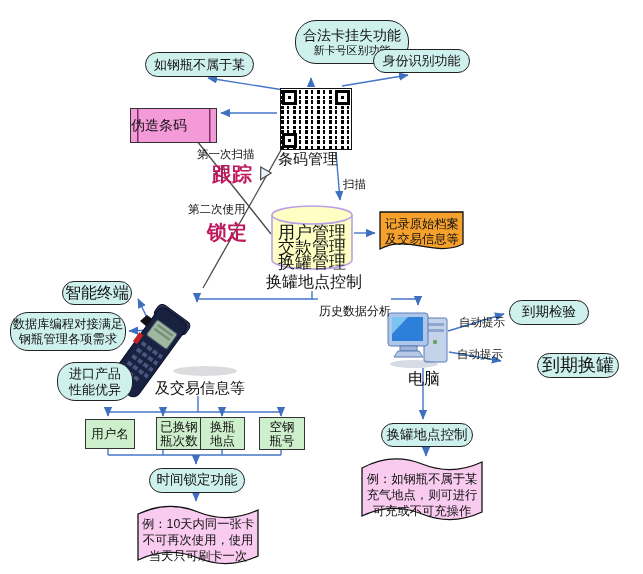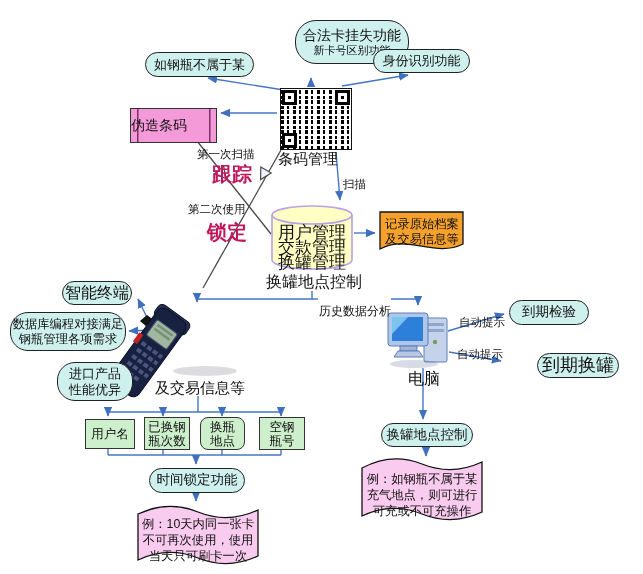--- a/index.html
+++ b/index.html
@@ -204,25 +204,25 @@
   <div class="oval" style="left:509px;top:300px;width:78px;height:23px;font-size:13.5px;">
     <span>到期检验</span>
   </div>
   <div class="oval" style="left:537px;top:353px;width:80px;height:23px;font-size:18px;">
     <span>到期换罐</span>
   </div>
 
   <div class="gbox" style="left:85px;top:419px;width:48px;height:28px;">
     <span>用户名</span>
   </div>
-  <div class="gbox" style="left:144px;top:417px;width:44px;height:31px;">
+  <div class="gbox" style="left:156px;top:417px;width:44px;height:31px;">
     <span>已换钢</span>
     <span>瓶次数</span>
   </div>
-  <div class="gbox" style="left:200px;top:417px;width:43px;height:31px;border-radius:8px;">
+  <div class="gbox" style="left:200px;top:417px;width:43px;height:31px;">
     <span>换瓶</span>
     <span>地点</span>
   </div>
   <div class="gbox" style="left:259px;top:417px;width:44px;height:31px;">
     <span>空钢</span>
     <span>瓶号</span>
   </div>
 
   <div class="oval" style="left:149px;top:468px;width:94px;height:23px;font-size:13.5px;">
     <span>时间锁定功能</span>

